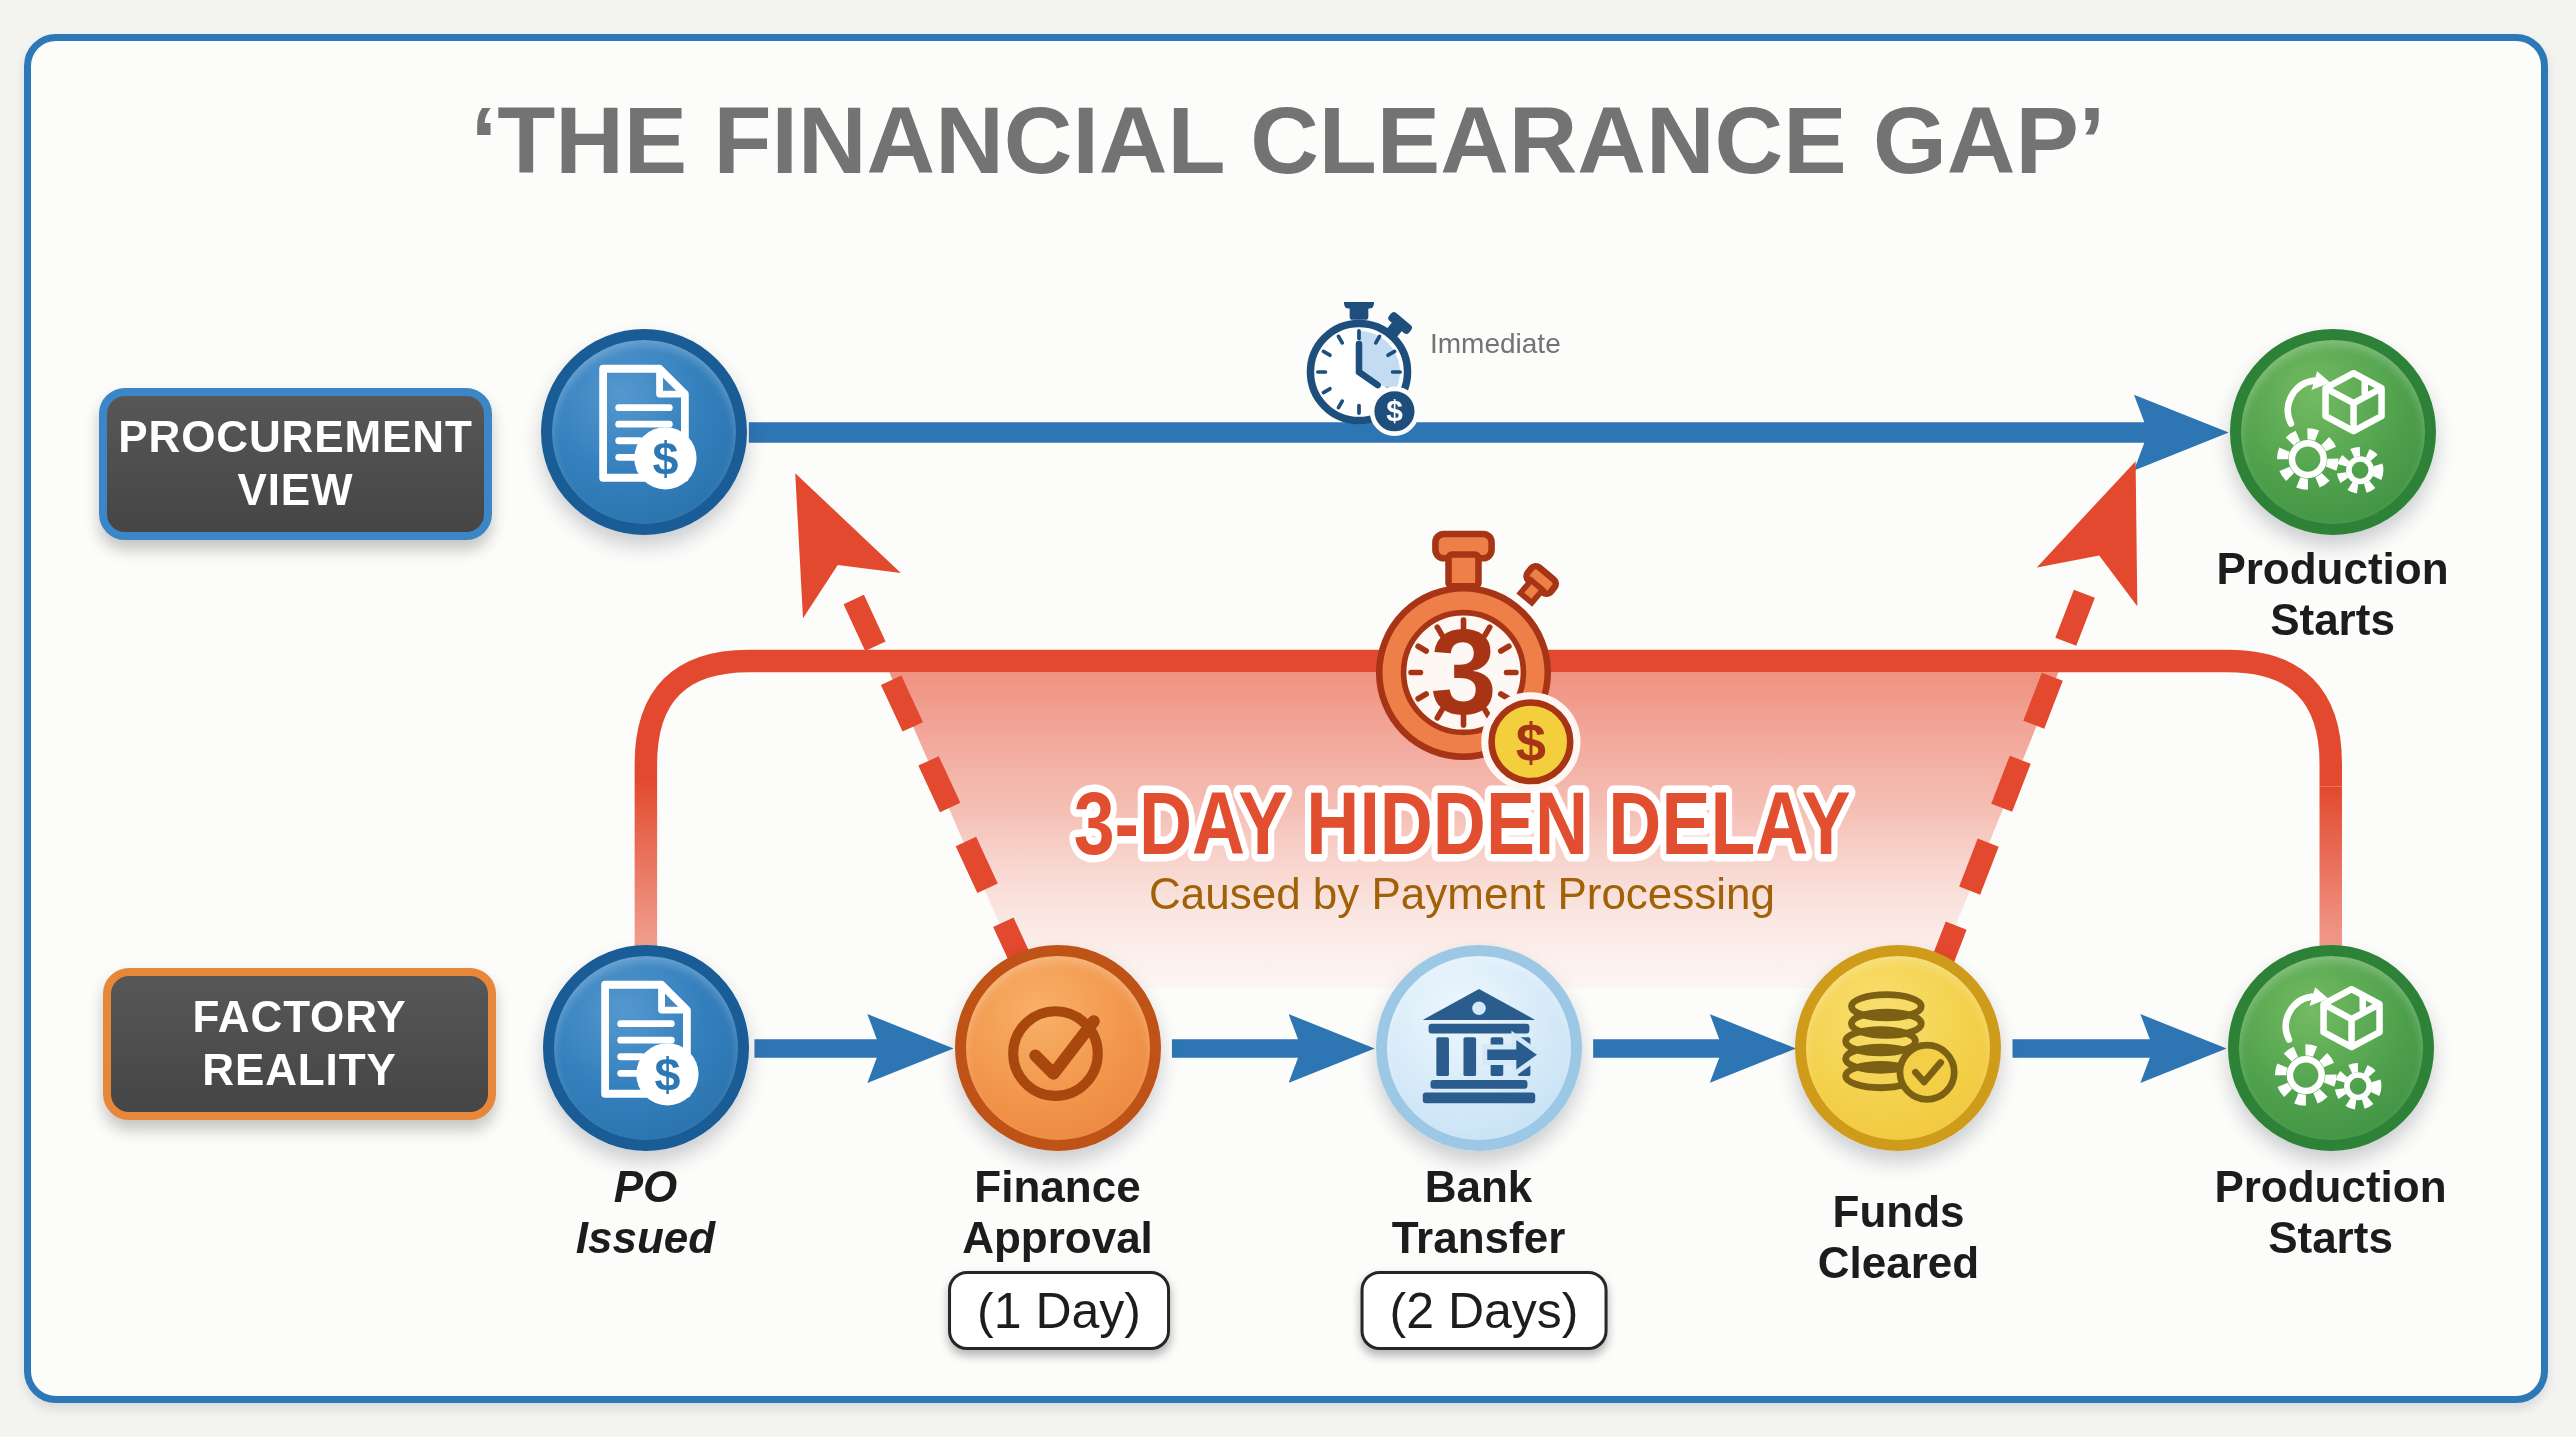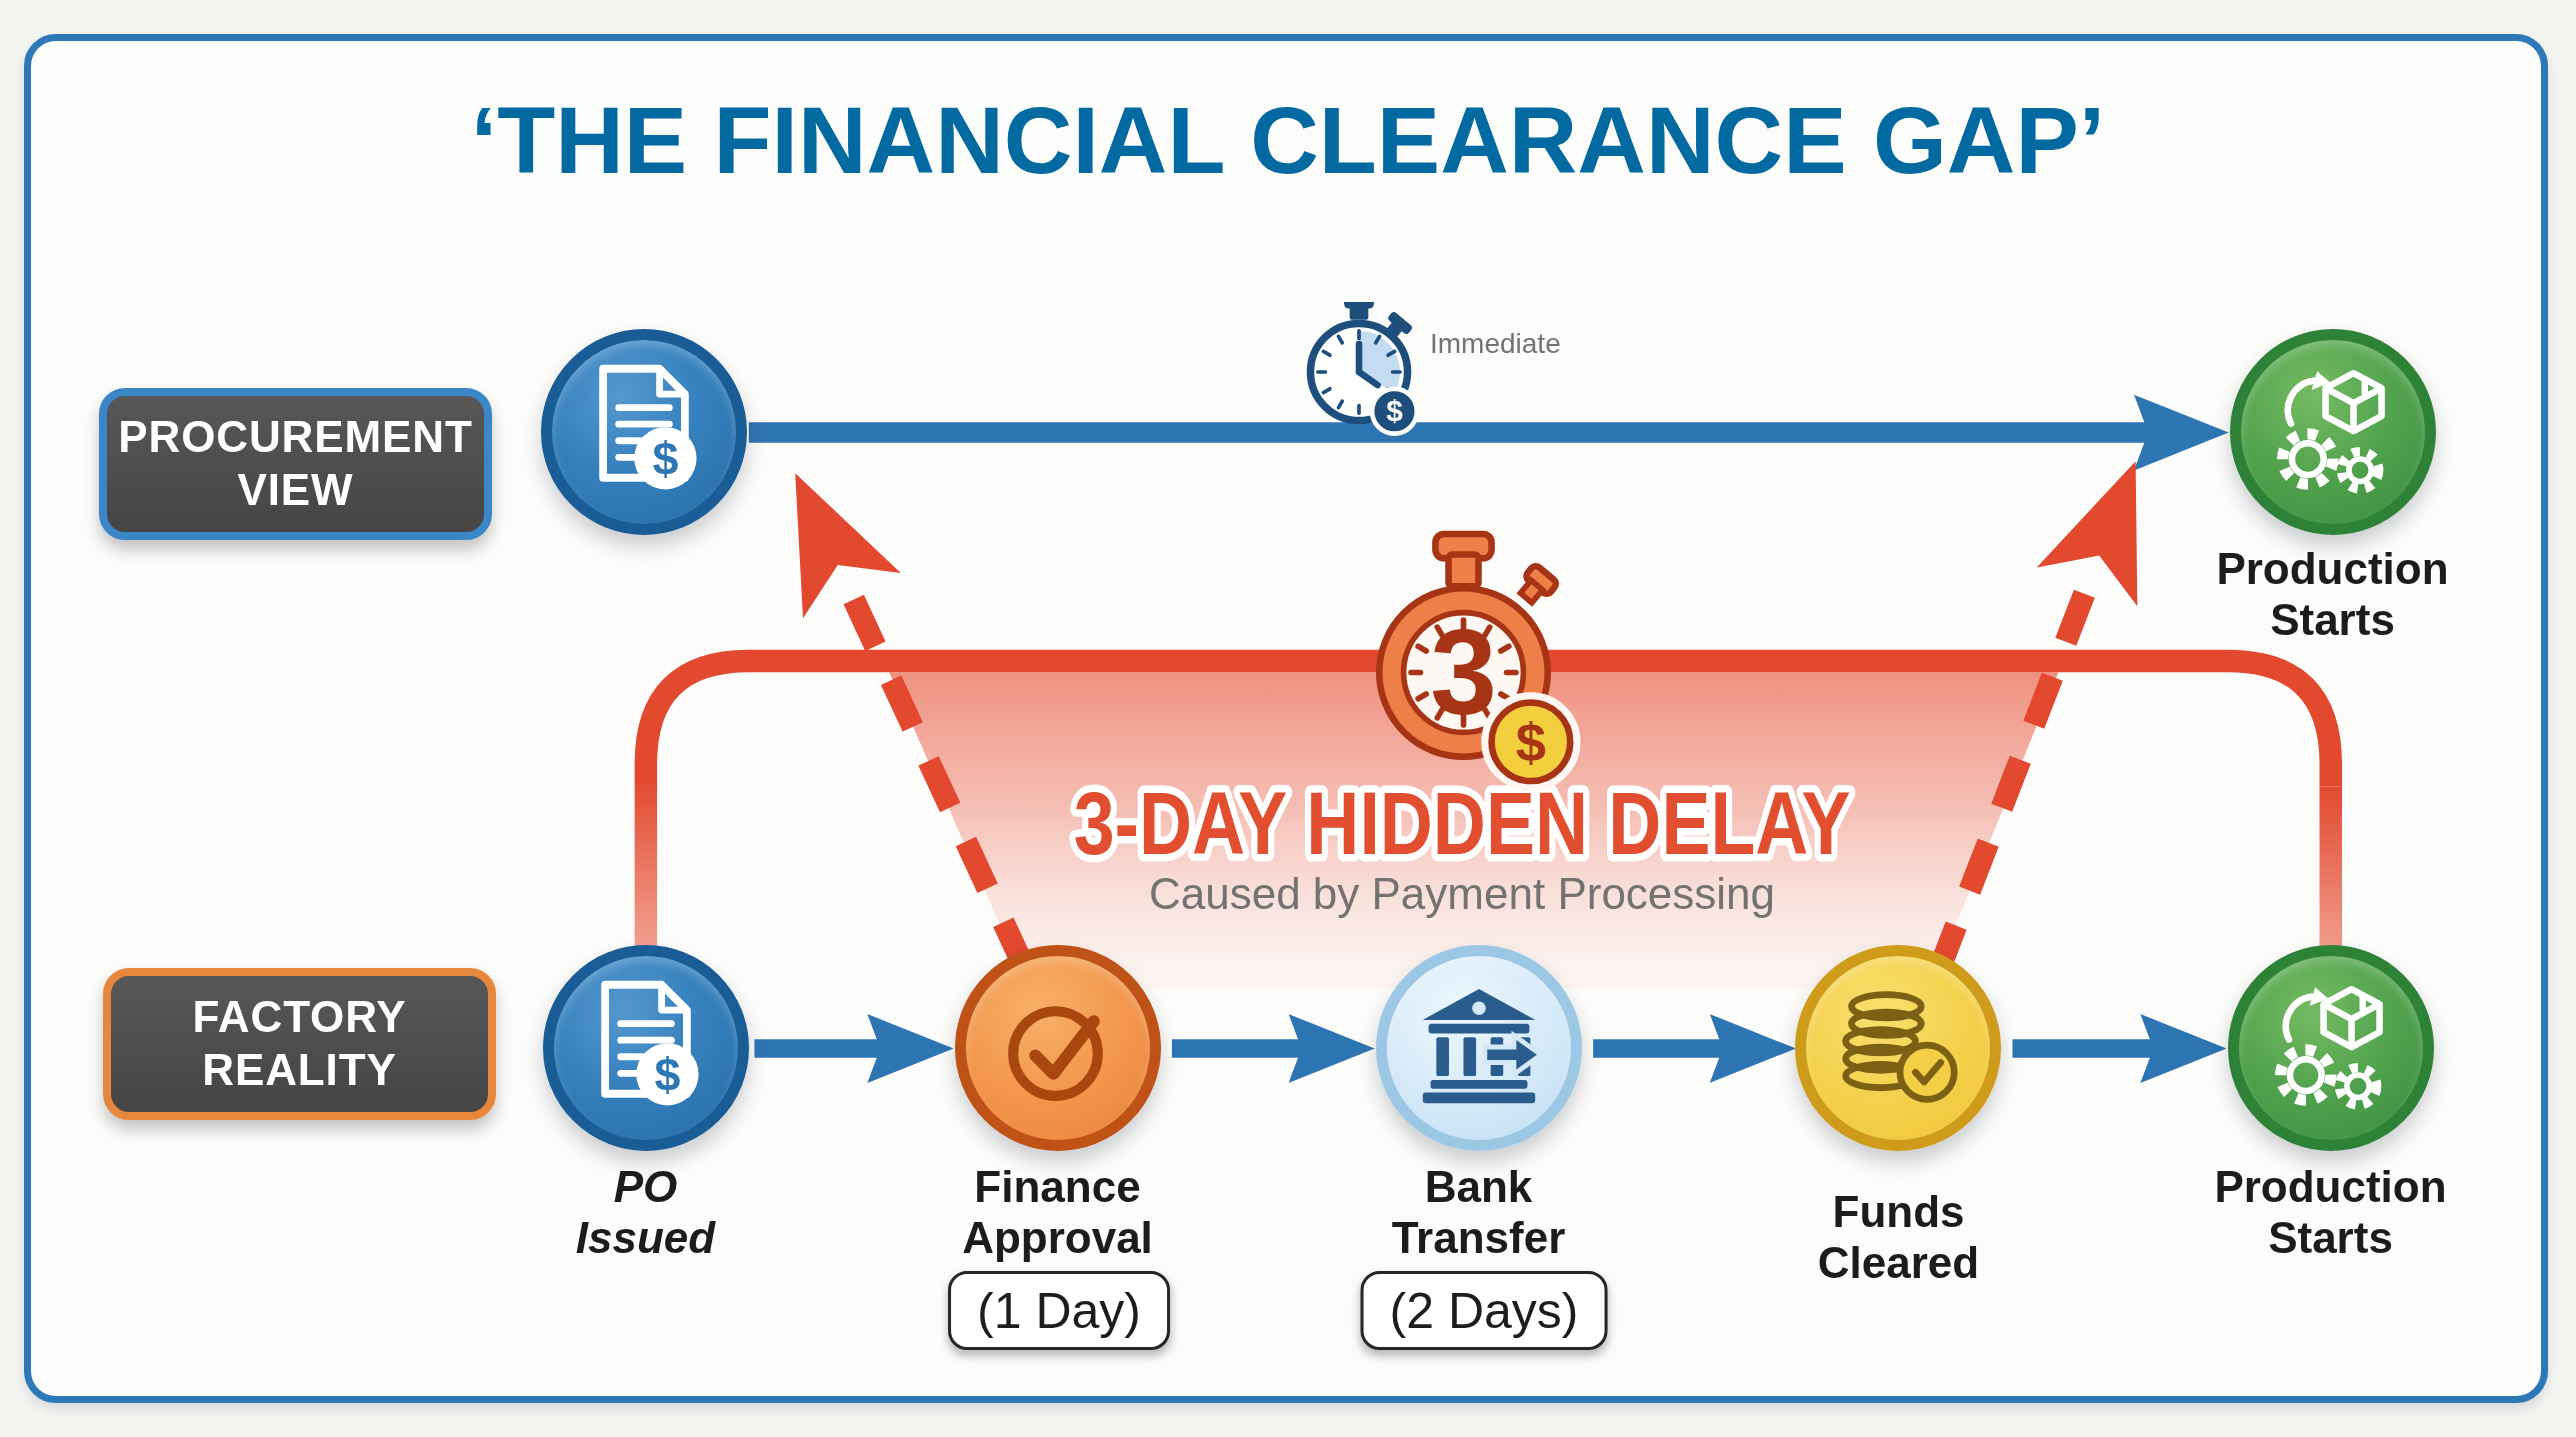--- a/index.html
+++ b/index.html
@@ -3,21 +3,21 @@
 <meta charset="utf-8">
 <style>
   html,body{margin:0;padding:0;background:#eef0ee;}
   body{font-family:"Liberation Sans",sans-serif;}
   .stage{position:relative;width:2576px;height:1438px;background:#f3f3f0;overflow:hidden;}
   .panel{position:absolute;left:24px;top:34px;width:2524px;height:1369px;background:#fcfcfa;
          border:7.5px solid #2d78b6;border-radius:32px;box-sizing:border-box;
          box-shadow:0 5.6px 9.4px rgba(30,60,90,.12);}
   .layer{position:absolute;left:0;top:0;z-index:1;}
   .title{position:absolute;left:0;top:86px;width:2576px;text-align:center;z-index:2;
-         font-size:95px;font-weight:bold;color:#0369a1;letter-spacing:0px;}
+         font-size:95px;font-weight:bold;color:#737373;letter-spacing:0px;}
   svg text{font-family:"Liberation Sans",sans-serif;}
 
   
   .tag{position:absolute;z-index:3;width:393px;height:152px;border-radius:26px;box-sizing:border-box;
        background:linear-gradient(180deg,#575757,#454545);display:flex;flex-direction:column;
        align-items:center;justify-content:center;color:#fff;font-weight:bold;font-size:44px;
        line-height:1.2;letter-spacing:0.9px;box-shadow:0 9.4px 15px rgba(0,0,0,.22);}
   .tag.blue{border:8.4px solid #3a86c6;margin-top:32px;}
   .tag.orange{border:8.4px solid #e7873b;}
 
@@ -31,21 +31,21 @@
   .node.lblue{border:11.2px solid #9cc8e6;background:radial-gradient(circle at 40% 30%,#eef7fd 0%,#d4e9f8 55%,#bfdef2 100%);}
   .node.yellow{border:11.2px solid #cf9b1b;background:radial-gradient(circle at 40% 32%,#f9df70 0%,#f3cf47 60%,#eec337 100%);}
 
   .nlabel{position:absolute;z-index:3;width:393px;text-align:center;font-weight:bold;
           font-size:44px;line-height:51px;color:#1c1c1c;}
   .badge{position:absolute;z-index:3;transform:translateX(-50%);background:#fff;color:#1d1d1d;
          font-size:50px;padding:7.5px 26px;border:3.7px solid #262626;border-radius:19px;
          box-shadow:0 5.6px 9.4px rgba(0,0,0,.28);white-space:nowrap;}
   .immediate{position:absolute;z-index:3;left:1430px;top:328px;font-size:28px;color:#737373;}
   .subtext{position:absolute;z-index:3;left:1462px;top:869px;transform:translateX(-50%);
-           font-size:44px;color:#737373;white-space:nowrap;}
+           font-size:44px;color:#a16207;white-space:nowrap;}
   .watchbox{position:absolute;z-index:4;}
 </style>
 </head>
 <body>
 
 <div class="stage">
   <div class="panel"></div>
 
   <div class="title">‘THE FINANCIAL CLEARANCE GAP’</div>
 

